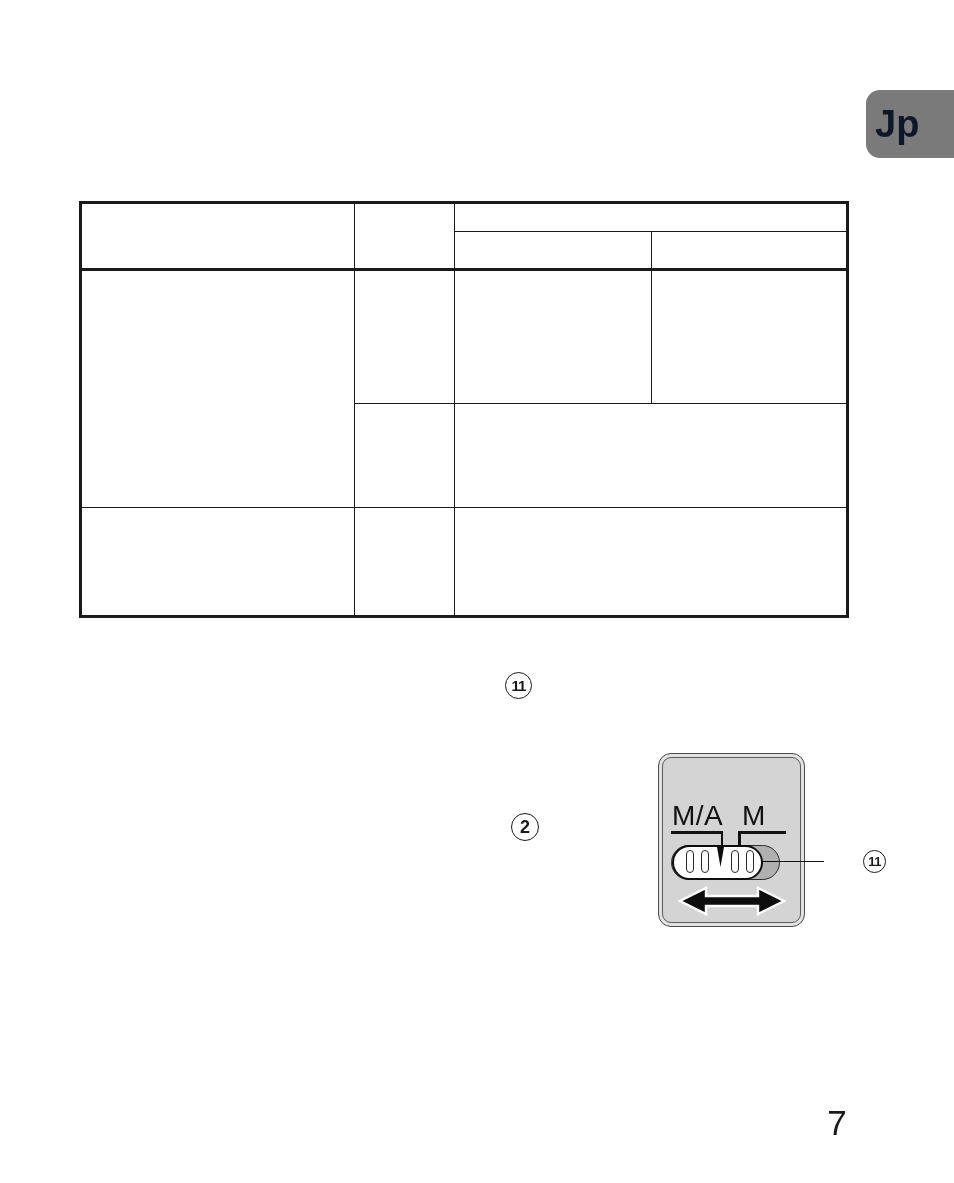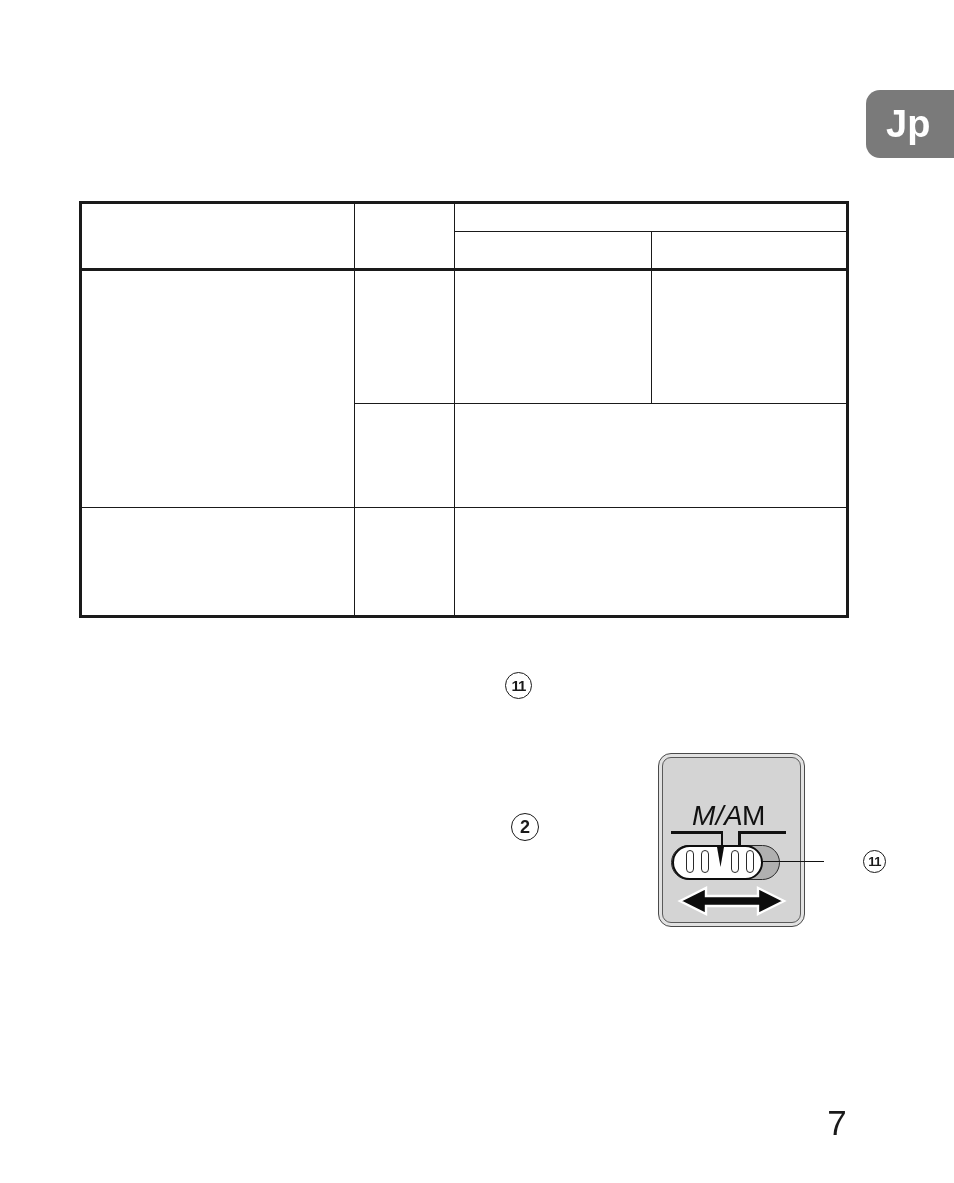--- a/index.html
+++ b/index.html
@@ -6,21 +6,21 @@
   #page{
     position:relative;width:954px;height:1183px;background:#ffffff;
     font-family:"Liberation Sans",sans-serif;overflow:hidden;color:#1a1a1a;
   }
   
   #jp-tab{
     position:absolute;left:866px;top:90px;width:88px;height:68px;
     border-radius:14px 0 0 14px;display:flex;align-items:center;
   }
   #jp-tab .tab-text{
-    padding-left:20px;color:#ffffff;font-size:38px;font-weight:700;line-height:1;
+    padding-left:9px;color:#0f172a;font-size:38px;font-weight:700;line-height:1;
   }
   
   #spec-table{
     position:absolute;left:79px;top:201px;border-collapse:collapse;
     table-layout:fixed;width:767px;
   }
   #spec-table td{border:1.4px solid #1a1a1a;padding:0;}
   #spec-table{border:3px solid #1a1a1a;}
   #spec-table td.hdr-bottom{border-bottom:3px solid #1a1a1a;}
   
@@ -37,21 +37,21 @@
     position:absolute;left:658px;top:753px;width:147px;height:174px;
     background:#e2e2e2;border:1.8px solid #4a4a4a;border-radius:13px;box-sizing:border-box;
   }
   #diagram-inner{
     position:absolute;left:3px;top:3px;right:3px;bottom:3px;
     background:#d4d4d4;border:1.5px solid #5a5a5a;border-radius:9px;
   }
   .mode-label{
     position:absolute;font-size:28px;font-weight:400;color:#111;line-height:1;
   }
-  #label-ma{left:692px;top:802px;letter-spacing:0.5px;font-style:italic;}
+  #label-ma{left:672px;top:802px;letter-spacing:0.5px;}
   #label-m{left:742px;top:802px;}
   .diagram-line{position:absolute;background:#111;}
   #ma-underline{left:671px;top:831px;width:52px;height:2.6px;}
   #ma-tick{left:720.5px;top:831px;width:2.6px;height:17px;}
   #m-underline{left:738px;top:831px;width:48px;height:2.6px;}
   #m-tick{left:738px;top:831px;width:2.6px;height:17px;}
   #switch-track{
     position:absolute;left:671px;top:845px;width:109px;height:35px;
     background:#b0b0b0;border:1.5px solid #2a2a2a;border-radius:17.5px;box-sizing:border-box;
   }

